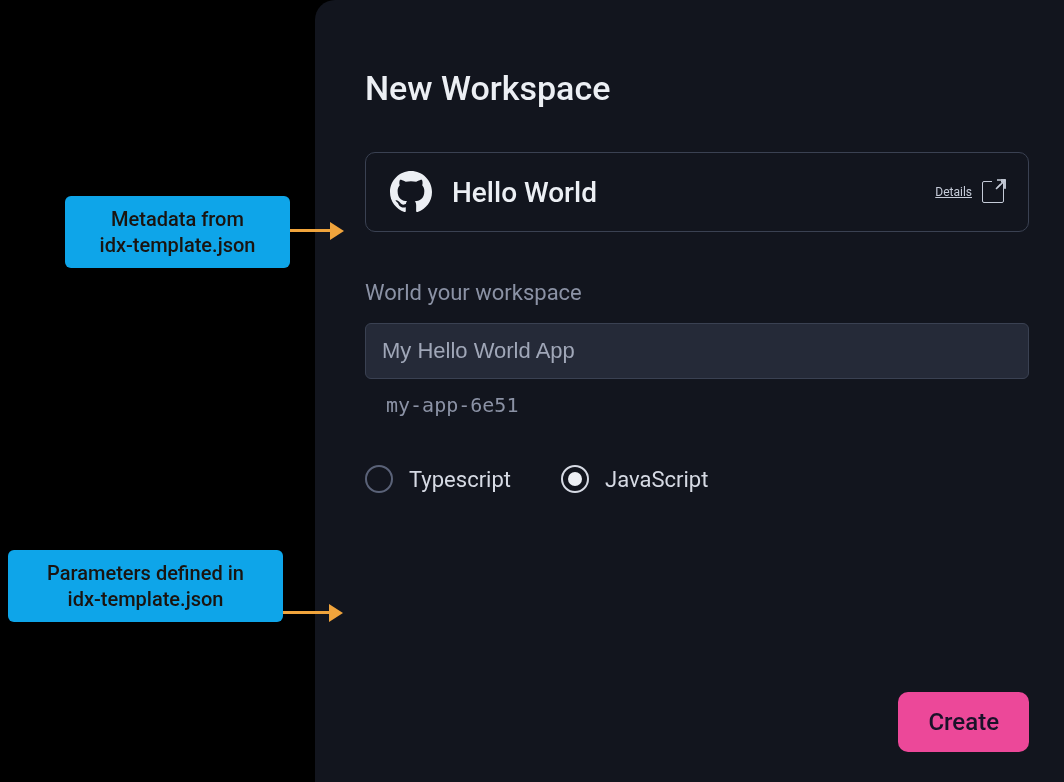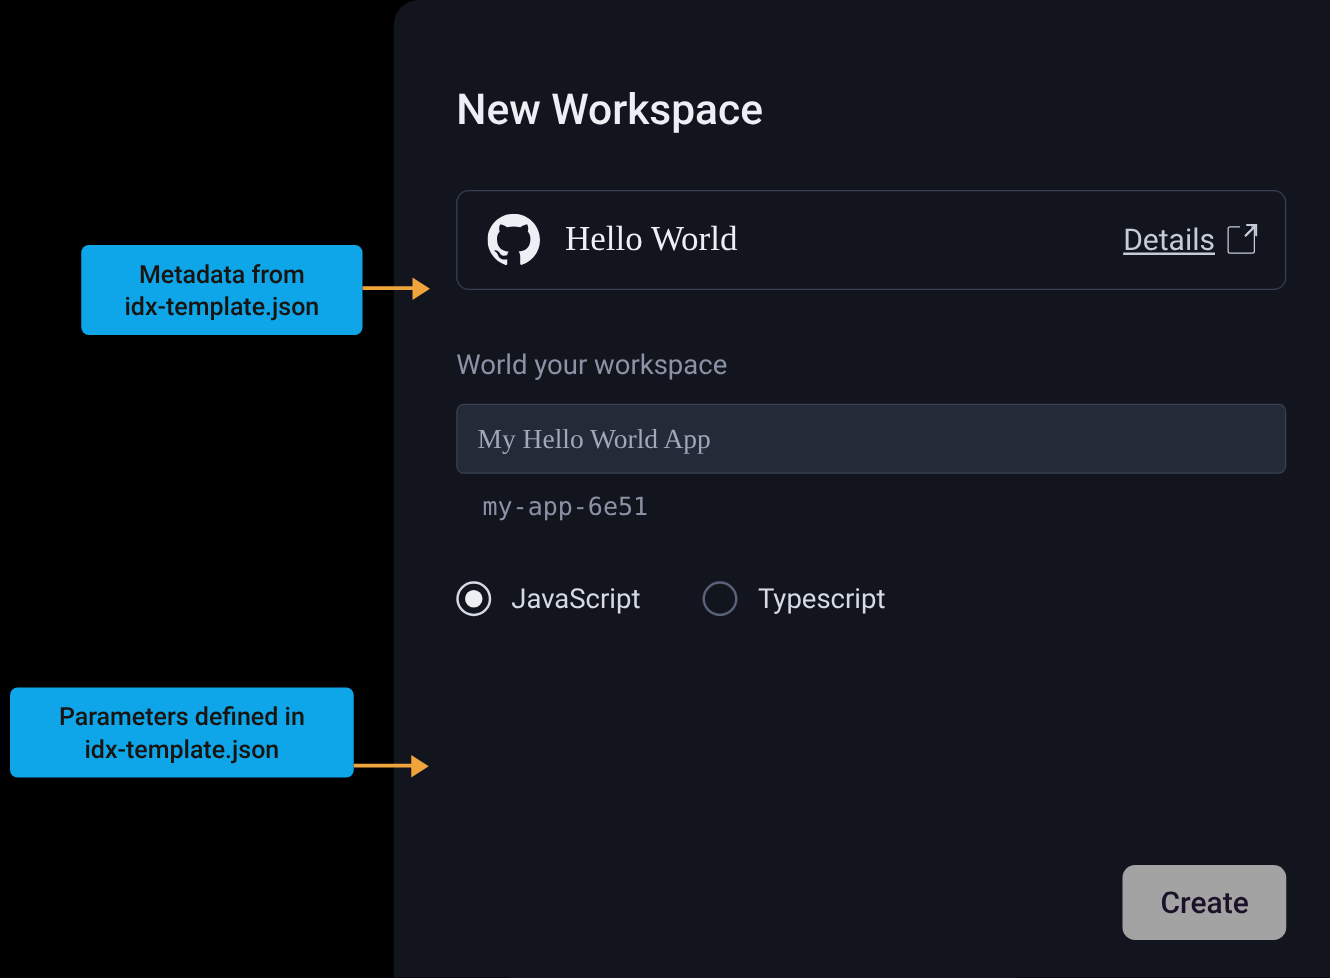--- a/index.html
+++ b/index.html
@@ -55,25 +55,24 @@
     }
     .github-icon svg {
       width: 42px;
       height: 42px;
     }
     .template-name {
       color: #eceff4;
       font-size: 28px;
       font-weight: 500;
       flex: 1;
-      font-family: Liberation Serif, serif;
     }
     .details-link {
       color: #c5cbd8;
-      font-size: 24px;
+      font-size: 12px;
       text-decoration: underline;
       display: flex;
       align-items: center;
       gap: 10px;
       cursor: pointer;
     }
     .external-icon {
       width: 22px;
       height: 22px;
       border: 1.5px solid #c5cbd8;
@@ -87,21 +86,21 @@
       right: -3px;
     }
     .name-input {
       width: 100%;
       background: #252a38;
       border: 1px solid #3a4152;
       border-radius: 6px;
       padding: 14px 16px;
       color: #a0a7b8;
       font-size: 22px;
-      font-family: Liberation Serif, serif;
+      font-family: Liberation Sans, sans-serif;
       outline: none;
     }
     .slug-text {
       color: #8b92a5;
       font-size: 20px;
       font-family: "SF Mono", Monaco, Consolas, monospace;
       margin-top: 14px;
       margin-bottom: 48px;
       margin-left: 21px;
     }
@@ -135,21 +134,21 @@
       border-radius: 50%;
     }
     .radio-label {
       color: #d6dae4;
       font-size: 22px;
     }
     .create-button {
       position: absolute;
       right: 50px;
       bottom: 30px;
-      background: #a3a3a3;
+      background: #ec4899;
       color: #1a1229;
       border: none;
       border-radius: 10px;
       padding: 16px 30px;
       font-size: 24px;
       font-weight: 500;
       font-family: inherit;
       cursor: pointer;
     }
     .annotation {
@@ -236,28 +235,28 @@
       </span>
     </a>
   </div>
 
   <div class="section-label">World your workspace</div>
   <input class="name-input" type="text" value="My Hello World App" style="">
   <div class="slug-text">my-app-6e51</div>
 
   <div class="radio-group">
     <div class="radio-option">
+      <span class="radio-circle"></span>
+      <span class="radio-label">Typescript</span>
+    </div>
+    <div class="radio-option">
       <span class="radio-circle selected">
         <span class="radio-dot"></span>
       </span>
       <span class="radio-label">JavaScript</span>
-    </div>
-    <div class="radio-option">
-      <span class="radio-circle"></span>
-      <span class="radio-label">Typescript</span>
     </div>
   </div>
 
   <button class="create-button">Create</button>
 </div>
 
 <div class="annotation annotation-1">
   <span>Metadata from</span><br>
   <span>idx-template.json</span>
 </div>

